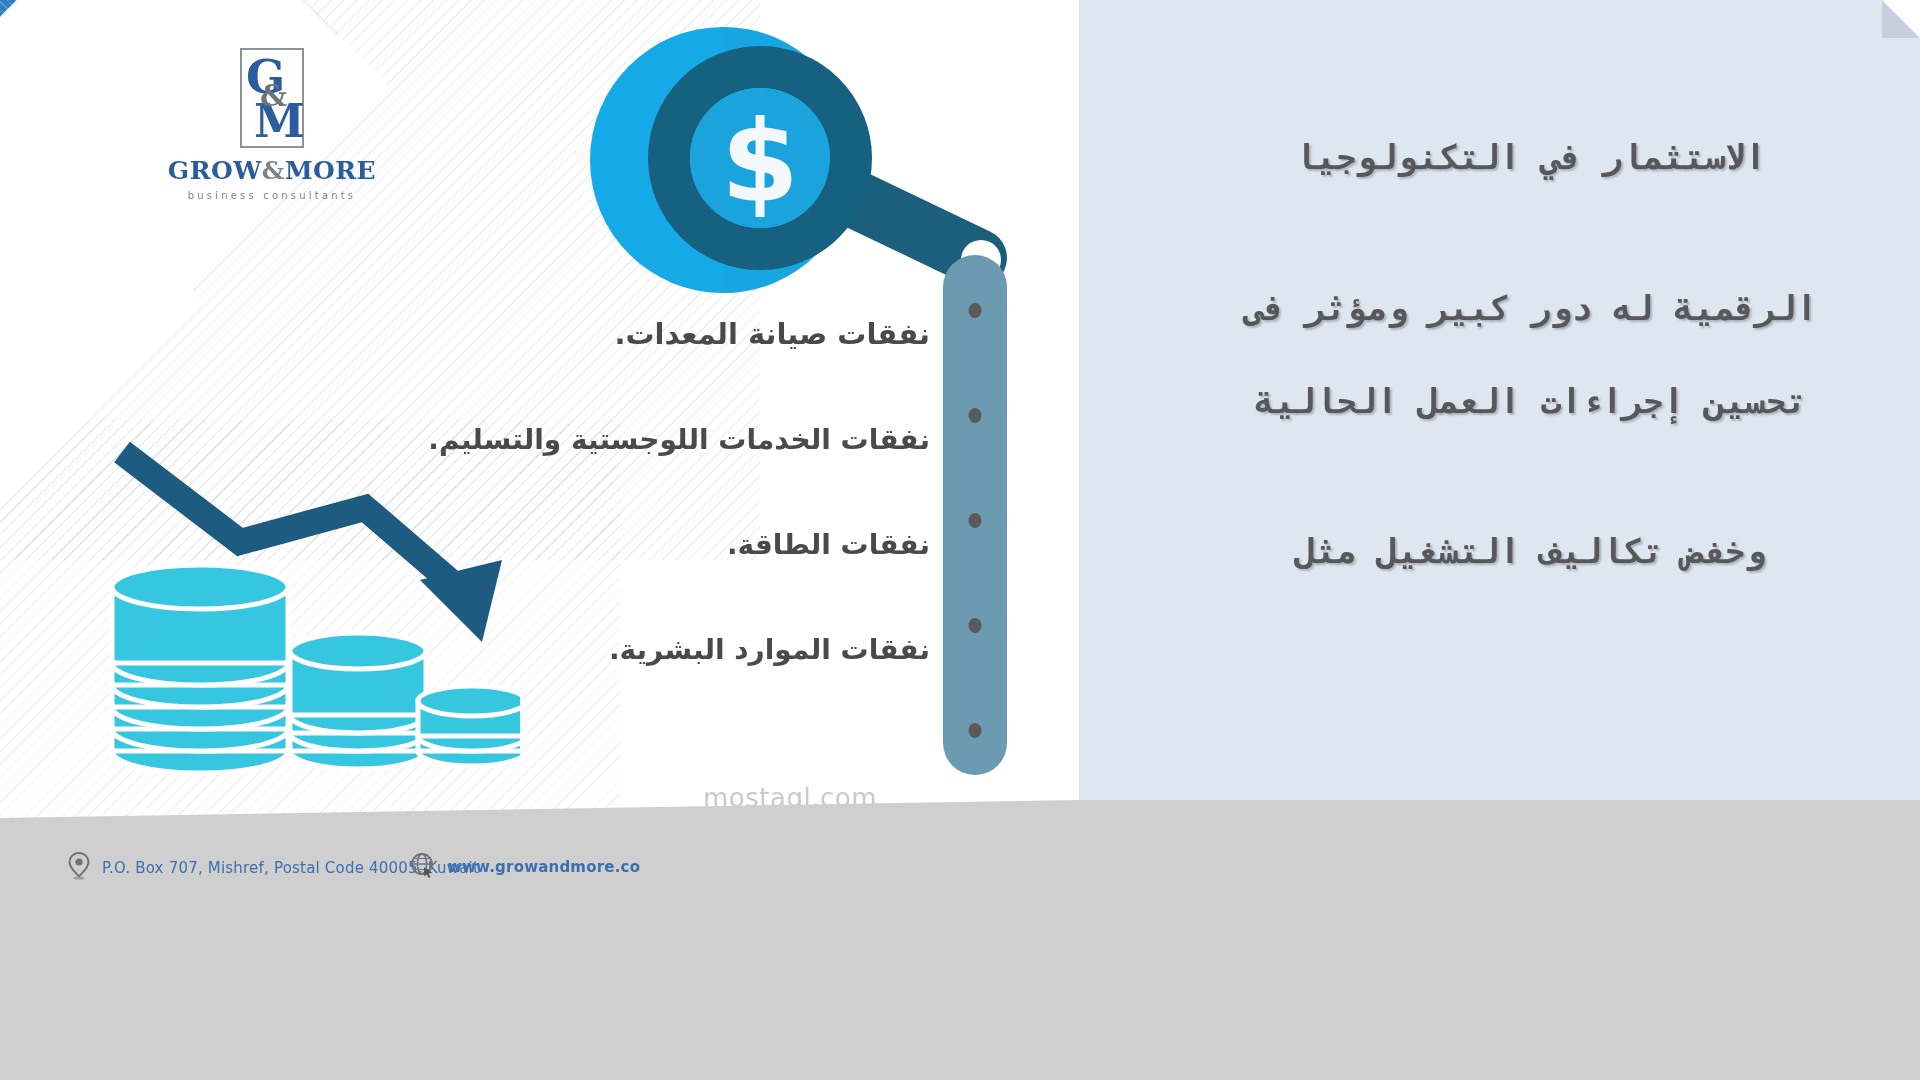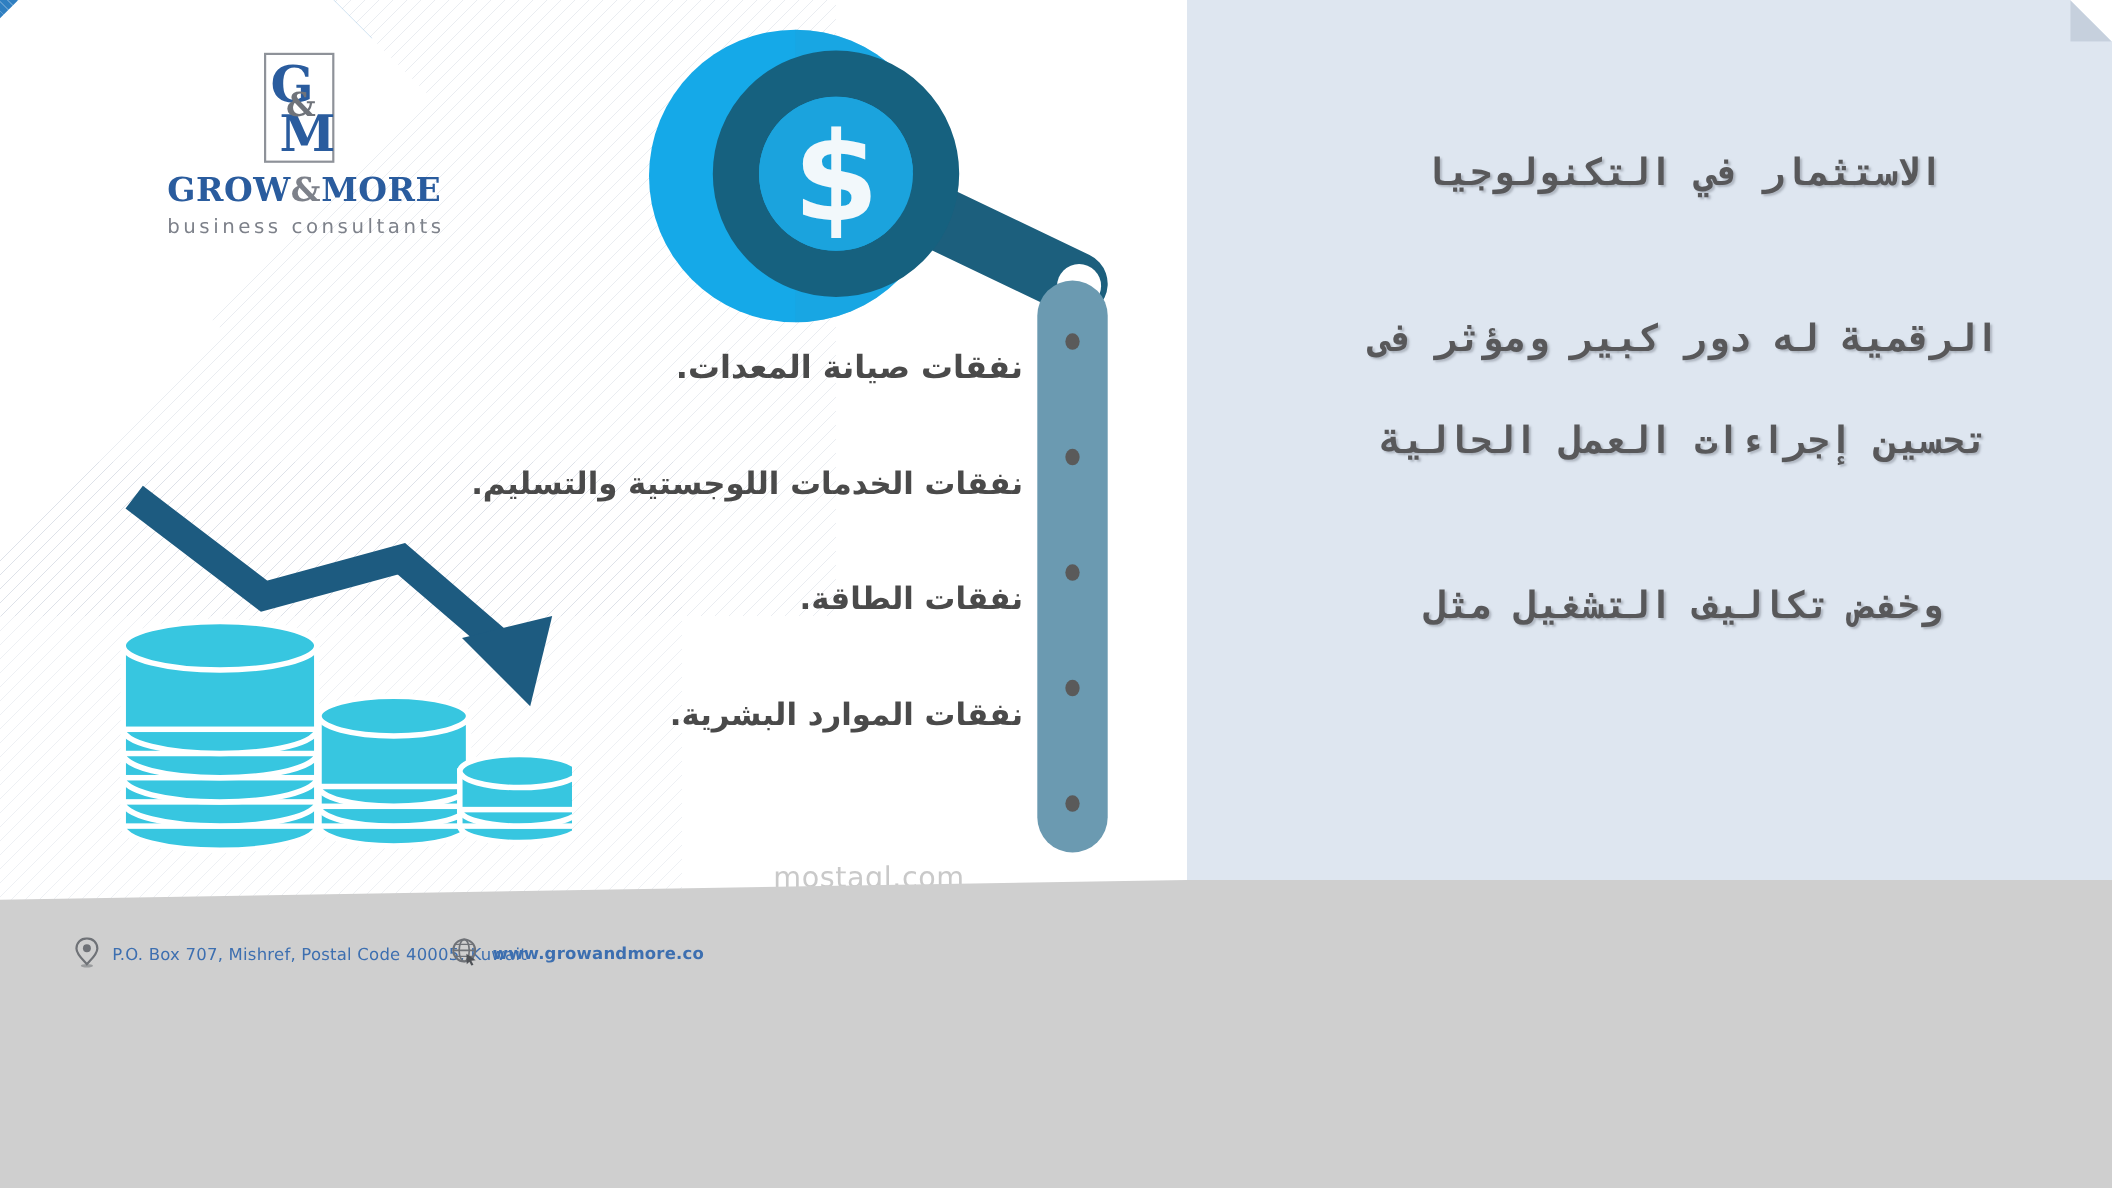--- a/index.html
+++ b/index.html
@@ -81,28 +81,28 @@
     font-family:"DejaVu Serif","Liberation Serif",serif;
     font-size:46px;line-height:1;color:#2a5c9e;font-weight:700;
   }
   .logo-mark .amp{
     position:absolute;left:18px;top:31px;
     font-family:"DejaVu Serif","Liberation Serif",serif;
     font-size:30px;line-height:1;color:#6f737a;font-weight:700;
   }
   .logo-name{
     font-family:"DejaVu Serif","Liberation Serif",serif;
-    font-size:30px;letter-spacing:.5px;color:#2a5c9e;font-weight:700;
+    font-size:25px;letter-spacing:.5px;color:#2a5c9e;font-weight:700;
     white-space:nowrap;
   }
   .logo-name .amp2{color:#7d818a;}
   .logo-tag{
     margin-top:5px;
     font-family:"DejaVu Sans","Liberation Sans",sans-serif;
-    font-size:18px;letter-spacing:3.2px;color:#7d818a;white-space:nowrap;
+    font-size:10px;letter-spacing:3.2px;color:#7d818a;white-space:nowrap;
   }
 
   
   .trend-arrow{position:absolute;left:110px;top:430px;width:420px;height:240px;}
 
   
   .coins{position:absolute;left:100px;top:555px;width:420px;height:230px;}
 
   
   .magnifier{position:absolute;left:560px;top:10px;width:480px;height:300px;}

